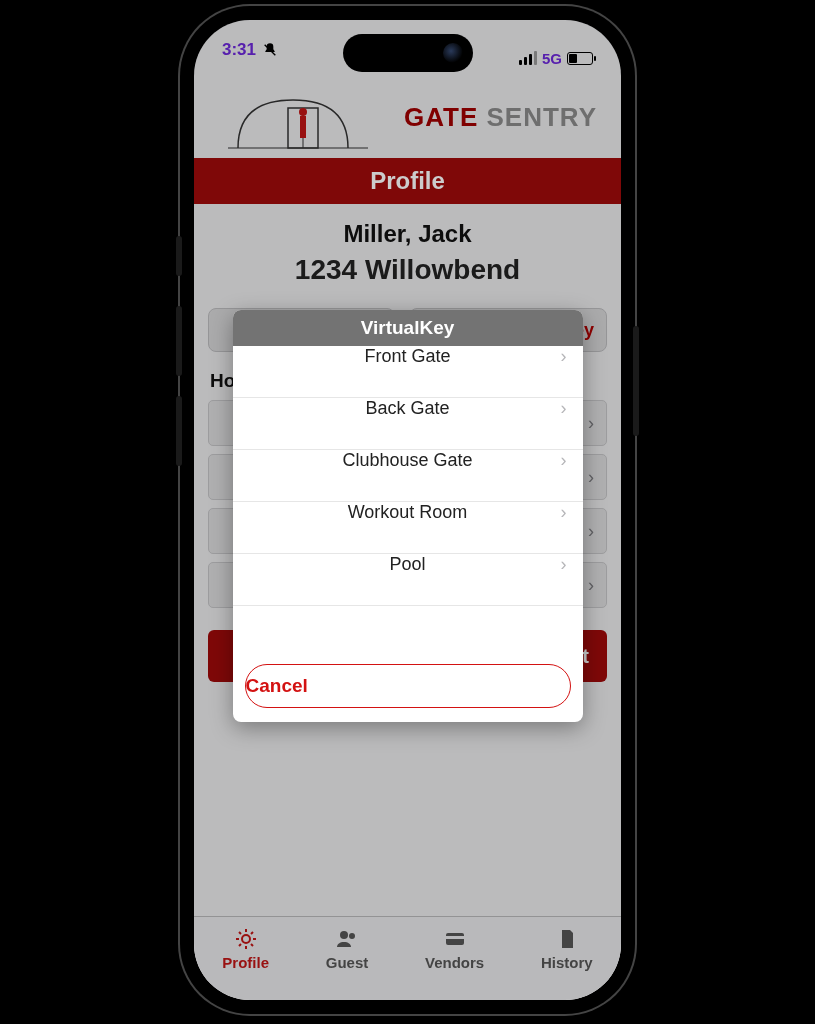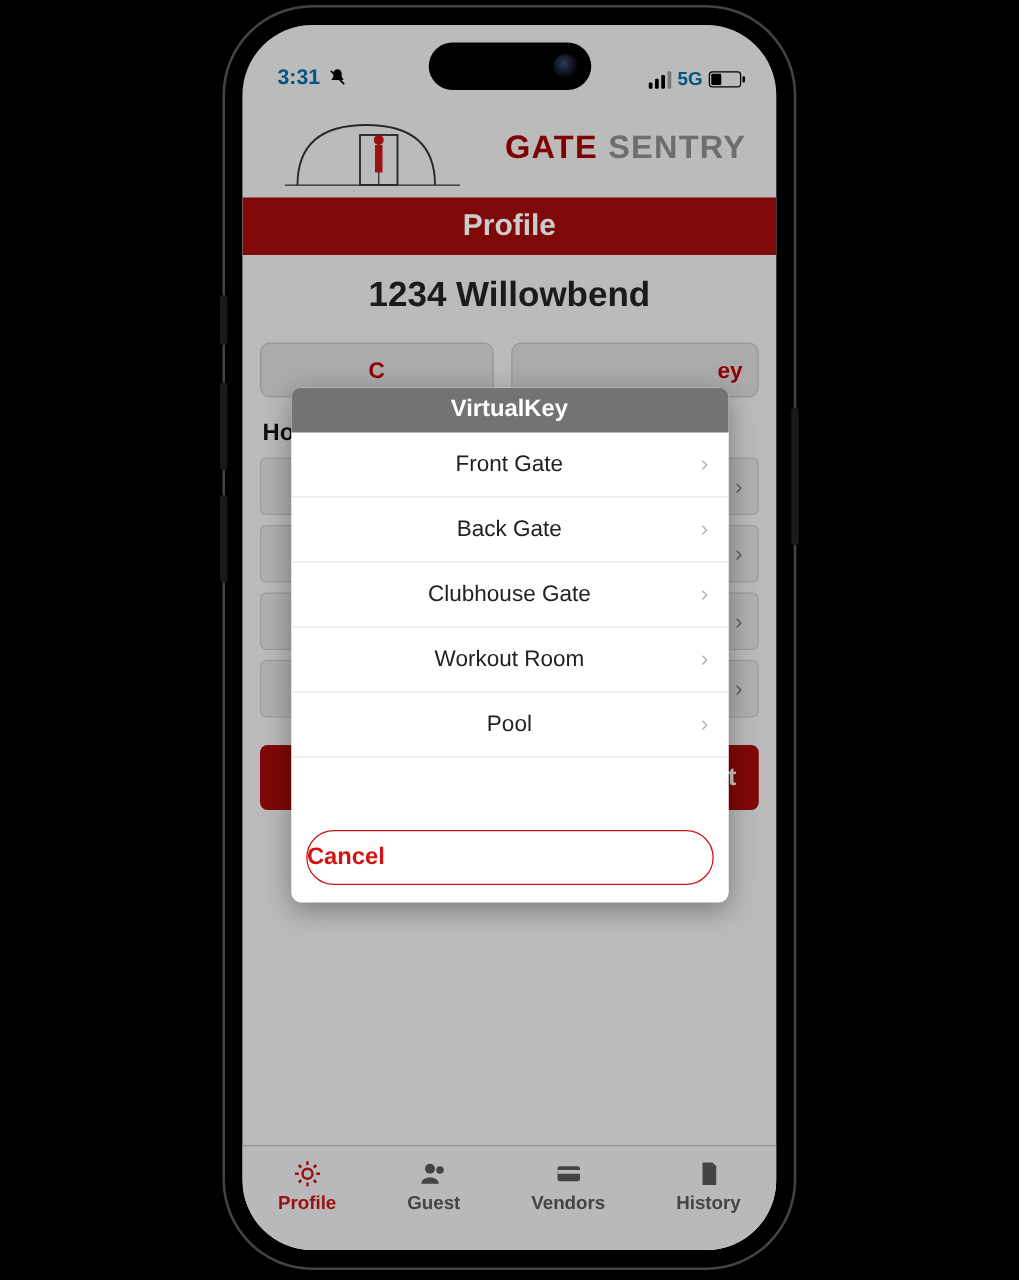--- a/index.html
+++ b/index.html
@@ -33,26 +33,26 @@
   .dim-layer {
     position:absolute; inset:0;
     background: rgba(0,0,0,0.20);
     z-index: 50;
   }
   
   .status-bar {
     position: relative;
     height: 52px;
     display:flex;
-    align-items:flex-end;
+    align-items:center;
     justify-content:space-between;
     padding: 8px 28px 0 28px;
     font-weight: 600;
     font-size: 17px;
-    color:#0369a1;
+    color:#6d28d9;
   }
   .status-left { display:flex; align-items:center; gap:6px; }
   .status-right { display:flex; align-items:center; gap:5px; font-size:15px;margin-top:16px; }
   .bell-off { width:16px; height:16px; }
   .signal-bars { display:flex; align-items:flex-end; gap:2px; }
   .signal-bars span { width:3px; background:#000; border-radius:1px; }
   .signal-bars span:nth-child(1){height:5px;}
   .signal-bars span:nth-child(2){height:8px;}
   .signal-bars span:nth-child(3){height:11px;}
   .signal-bars span:nth-child(4){height:14px; background:#999;}
@@ -138,21 +138,21 @@
     background:#fff;
     box-shadow:0 6px 22px rgba(0,0,0,0.35);
     overflow:hidden;
   }
   .modal-header{
     background:#737373; color:#fff;
     text-align:center; font-weight:700; font-size:19px;
     padding:7px 0;
   }
   .modal-item{
-    height:52px; display:flex; align-items:center; justify-content:center;
+    height:52px; display:flex; align-items:flex-start; justify-content:center;
     position:relative;
     border-bottom:1px solid #e6e6e6;
     font-size:18px; color:#222;
   }
   .modal-item .mchev{
     position:absolute; right:16px; color:#b6b6b9; font-size:18px;
   }
   .modal-spacer{ height:48px; border-bottom:none;}
   .cancel-btn{
     margin:10px 12px 14px 12px;
@@ -215,20 +215,21 @@
       </svg>
       <div class="logo-text">
         <span class="g1">GATE</span>
         <span class="g2">SENTRY</span>
       </div>
     </div>
 
     <div class="section-title">Profile</div>
 
     <div class="content">
+      <div class="name">Miller, Jack</div>
       <div class="addr">1234 Willowbend</div>
 
       <div class="btn-row">
         <div class="soft-btn">
           <span>C</span>
         </div>
         <div class="soft-btn" style="justify-content:flex-end; padding-right:12px;">
           <span>ey</span>
         </div>
       </div>

